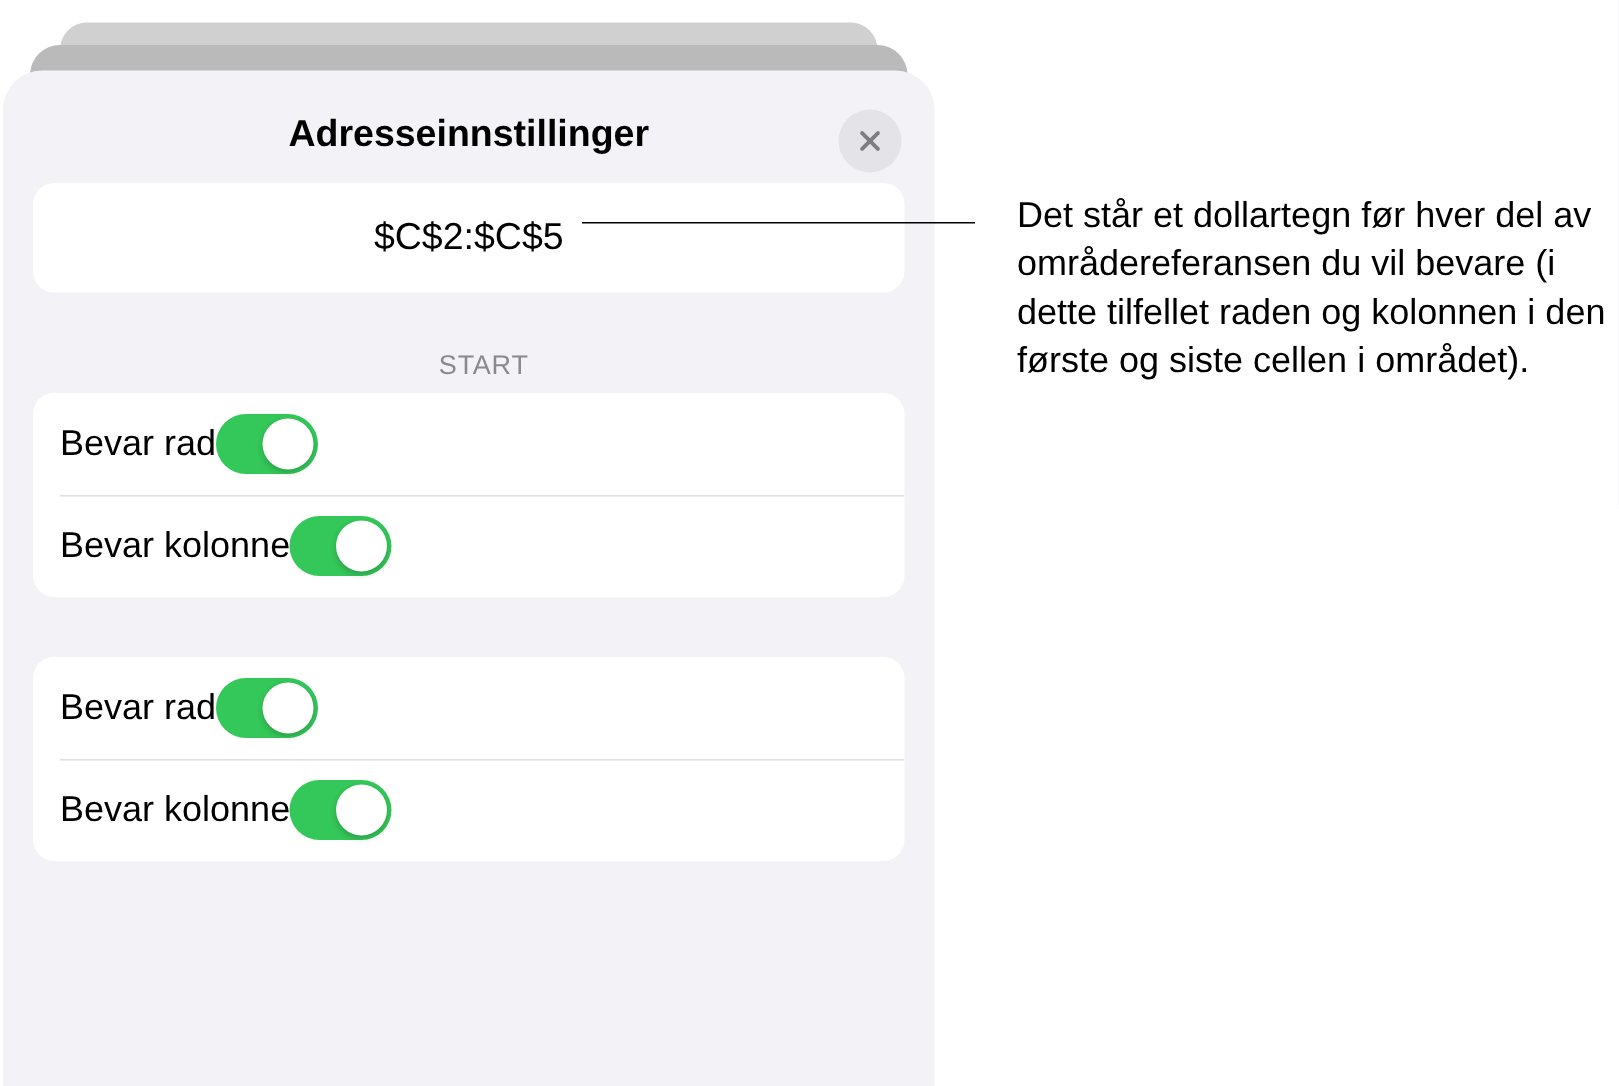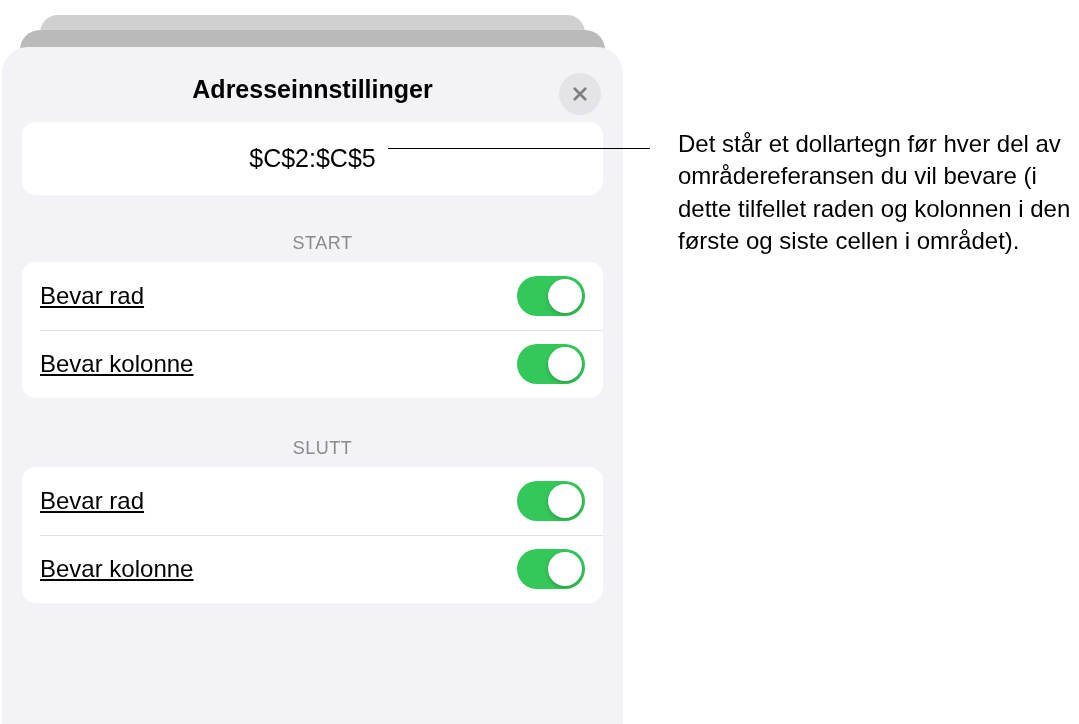--- a/index.html
+++ b/index.html
@@ -111,24 +111,22 @@
     .section-group {
       background: #ffffff;
       border-radius: 14px;
       overflow: hidden;
       margin-bottom: 40px;
     }
 
     .setting-row {
       display: flex;
       align-items: center;
-      justify-content: space-between;
       padding: 14px 18px;
       position: relative;
-      text-decoration: underline;
     }
 
     .setting-row + .setting-row::before {
       content: "";
       position: absolute;
       top: 0;
       left: 18px;
       right: 0;
       height: 1px;
       background: #e0e0e4;
@@ -217,21 +215,20 @@
         </div>
       </div>
       <div class="setting-row">
         <span class="setting-label">Bevar kolonne</span>
         <div class="toggle">
           <div class="toggle-knob"></div>
         </div>
       </div>
     </div>
 
-    <div class="section-header">SLUTT</div>
     <div class="section-group">
       <div class="setting-row">
         <span class="setting-label">Bevar rad</span>
         <div class="toggle">
           <div class="toggle-knob"></div>
         </div>
       </div>
       <div class="setting-row">
         <span class="setting-label">Bevar kolonne</span>
         <div class="toggle">

